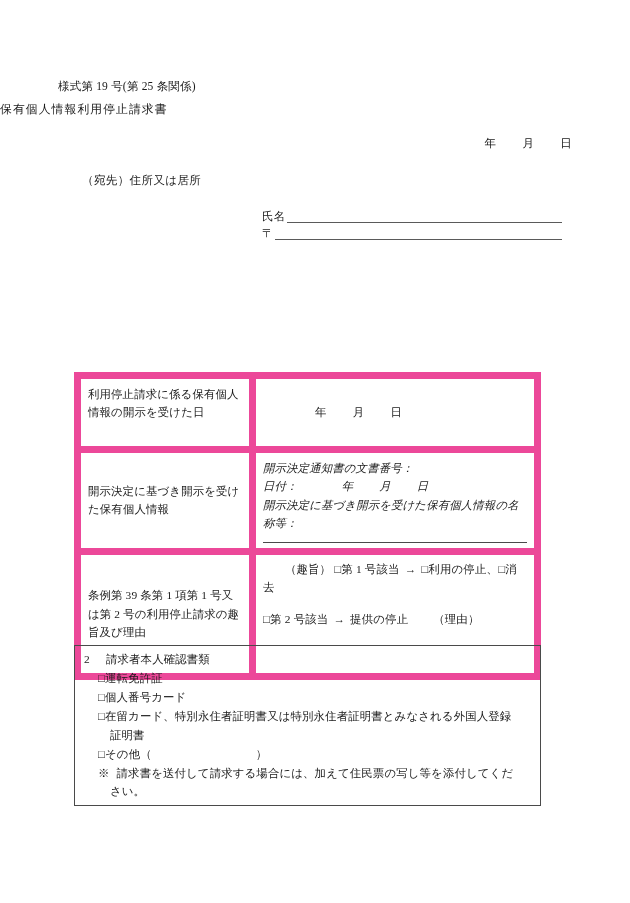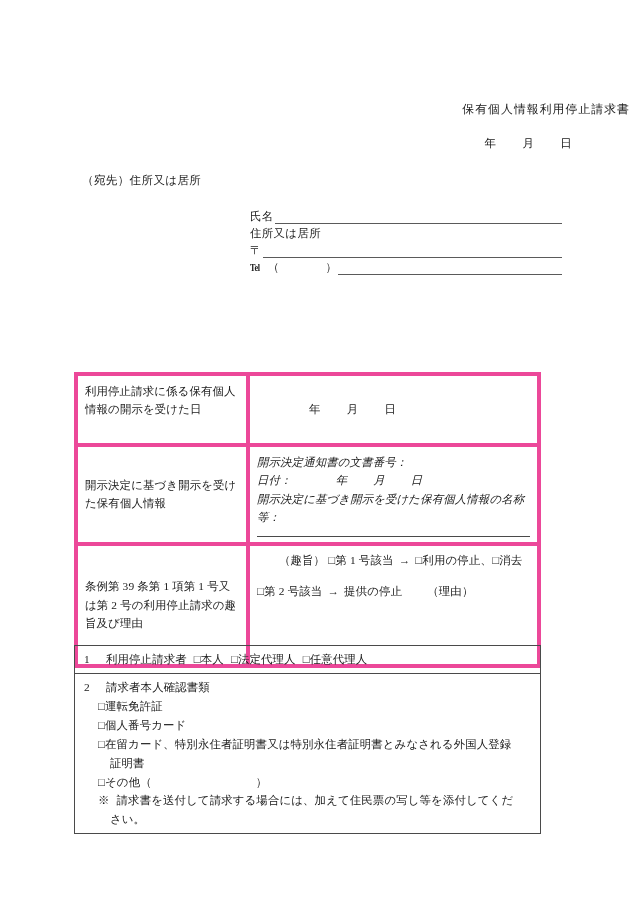--- a/index.html
+++ b/index.html
@@ -30,21 +30,21 @@
     left: 58px;
     top: 78px;
     font-size: 11.5px;
     letter-spacing: .2px;
   }
   .doc-title {
     position: absolute;
     left: 0;
     right: 0;
     top: 100px;
-    text-align: right;
+    text-align: left;
     font-size: 11.8px;
     letter-spacing: 1.1px;
   }
   .date-line {
     position: absolute;
     right: 58px;
     top: 135px;
     font-size: 11.5px;
     letter-spacing: .3px;
   }
@@ -66,23 +66,24 @@
     width: 312px;
   }
   .applicant .furigana {
     padding-left: 22px;
     font-size: 11.2px;
     letter-spacing: .6px;
     margin-bottom: 1px;
   }
   .applicant .fld {
     display: flex;
-    align-items: center;
+    align-items: flex-start;
     font-size: 11.4px;
     height: 17px;
+    margin-left: 12px;
   }
   .applicant .fld .lbl { white-space: nowrap; letter-spacing: .4px; }
   .applicant .fld .rule {
     flex: 1 1 auto;
     border-bottom: 1px solid #5a5a5a;
     height: 14px;
     margin-left: 1px;
   }
   .applicant .plain {
     font-size: 11.4px;
@@ -117,21 +118,21 @@
   
   .tbl-main {
     position: absolute;
     left: 74px;
     top: 372px;
     width: 467px;
     border-collapse: collapse;
     table-layout: fixed;
   }
   .tbl-main td {
-    border: 4px solid #ec4899;
+    border: 7px solid #ec4899;
     vertical-align: middle;
     padding: 5px 7px;
     font-size: 11.4px;
     line-height: 1.62;
     letter-spacing: .15px;
   }
   .tbl-main td.label { width: 154px; }
   .tbl-main td.value { }
 
   .r1-label { height: 56px; vertical-align: top !important; padding-top: 6px !important; }
@@ -181,48 +182,43 @@
   .tbl-bottom .note { padding-left: 14px; display: block; text-indent: 0; }
   .tbl-bottom .note-cont { padding-left: 26px; display: block; }
   .tbl-bottom .blankparen { display: inline-block; width: 104px; }
   .tbl-bottom .sp { display: inline-block; width: 7px; }
 </style>
 </head>
 <body>
 
 <div class="page">
 
+  <div class="form-no">様式第 19 号(第 25 条関係)</div>
 
   <div class="doc-title">保有個人情報利用停止請求書</div>
 
   <div class="date-line">
     <span>年</span><span class="gap"></span><span>月</span><span class="gap"></span><span>日</span>
   </div>
 
   <div class="addressee">（宛先）住所又は居所</div>
 
   <div class="applicant">
 
     <div class="fld">
       <span class="lbl">氏名</span>
       <span class="rule"></span>
     </div>
 
-    <div class="plain">住所又は居所</div>
 
     <div class="fld">
       <span class="lbl">〒</span>
       <span class="rule"></span>
     </div>
 
-    <div class="fld">
-      <span class="lbl"><span class="telmark">Tel</span></span>
-      <span class="lbl paren"><span>（</span><span class="inner"></span><span>）</span></span>
-      <span class="rule"></span>
-    </div>
   </div>
 
 
   <table class="tbl-main">
     <tbody>
       <tr>
         <td class="label r1-label">利用停止請求に係る保有個人情報の開示を受けた日</td>
         <td class="value r1-value">
           <span class="dt">
             <span>年</span><span class="gap"></span><span>月</span><span class="gap"></span><span>日</span>
@@ -254,25 +250,20 @@
           <span class="ln sub">（理由）</span>
         </td>
       </tr>
     </tbody>
   </table>
 
   <table class="tbl-bottom">
     <tbody>
       <tr>
         <td>
-          <span class="num">1</span><span>利用停止請求者</span><span class="sp"></span><span>□</span><span>本人</span><span class="sp"></span><span>□</span><span>法定代理人</span><span class="sp"></span><span>□</span><span>任意代理人</span>
-        </td>
-      </tr>
-      <tr>
-        <td>
           <span class="ln"><span class="num">2</span><span>請求者本人確認書類</span></span>
 
           <span class="ck"><span>□</span><span>運転免許証</span></span>
 
           <span class="ck"><span>□</span><span>個人番号カード</span></span>
 
           <span class="ck"><span>□</span><span>在留カード、特別永住者証明書又は特別永住者証明書とみなされる外国人登録</span></span>
 
           <span class="ck2">証明書</span>
 

